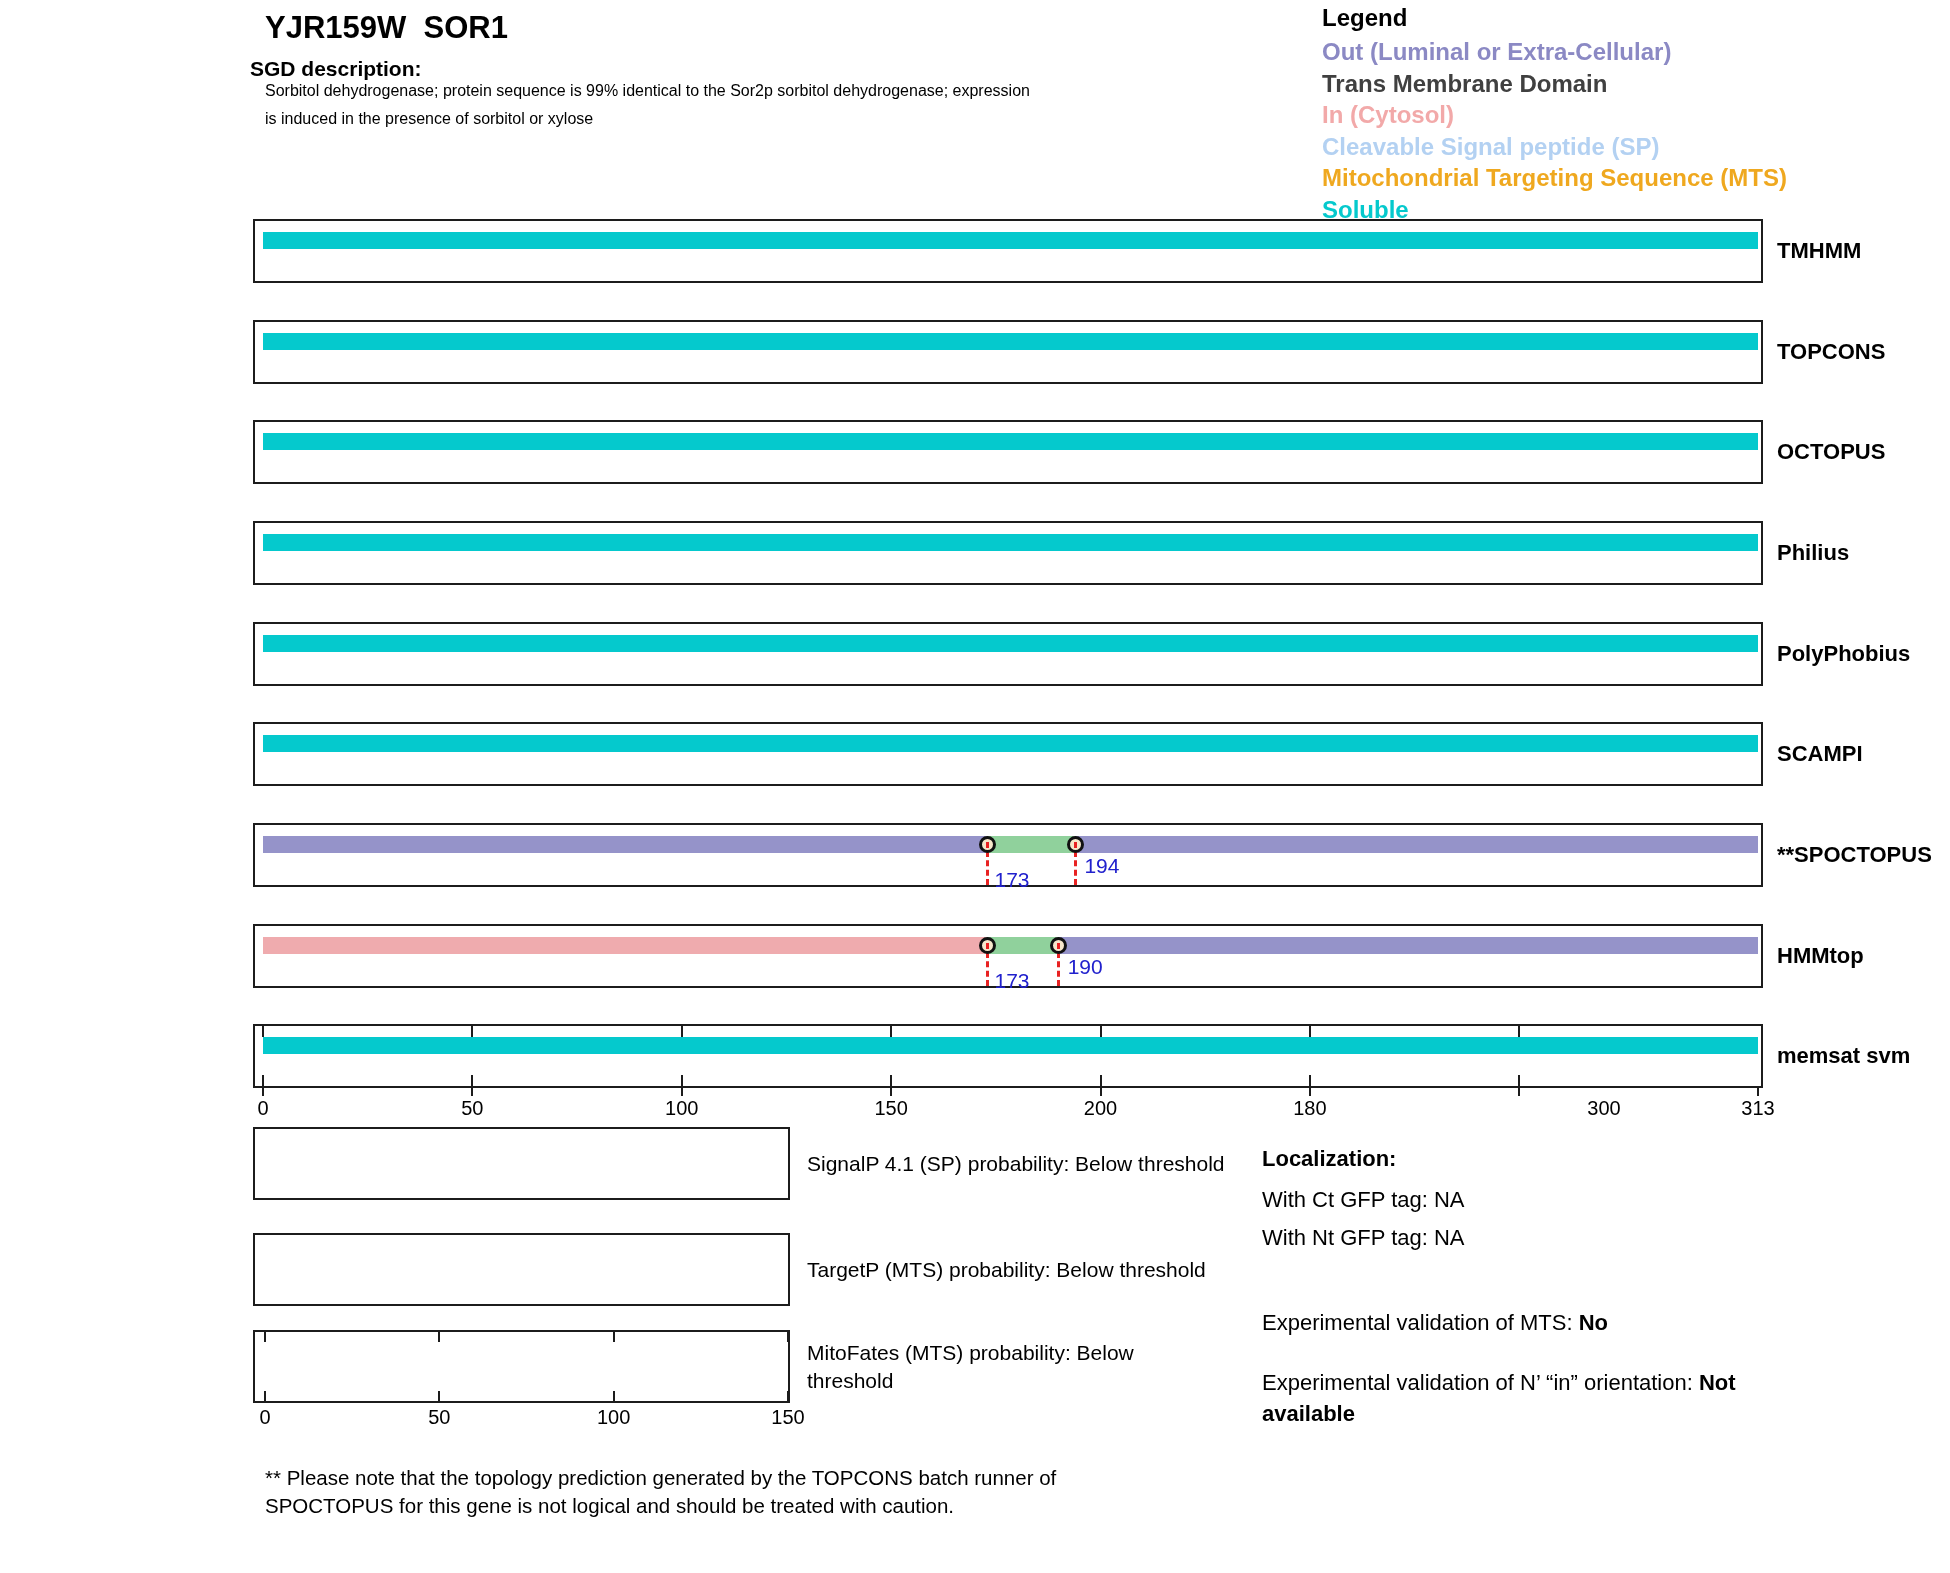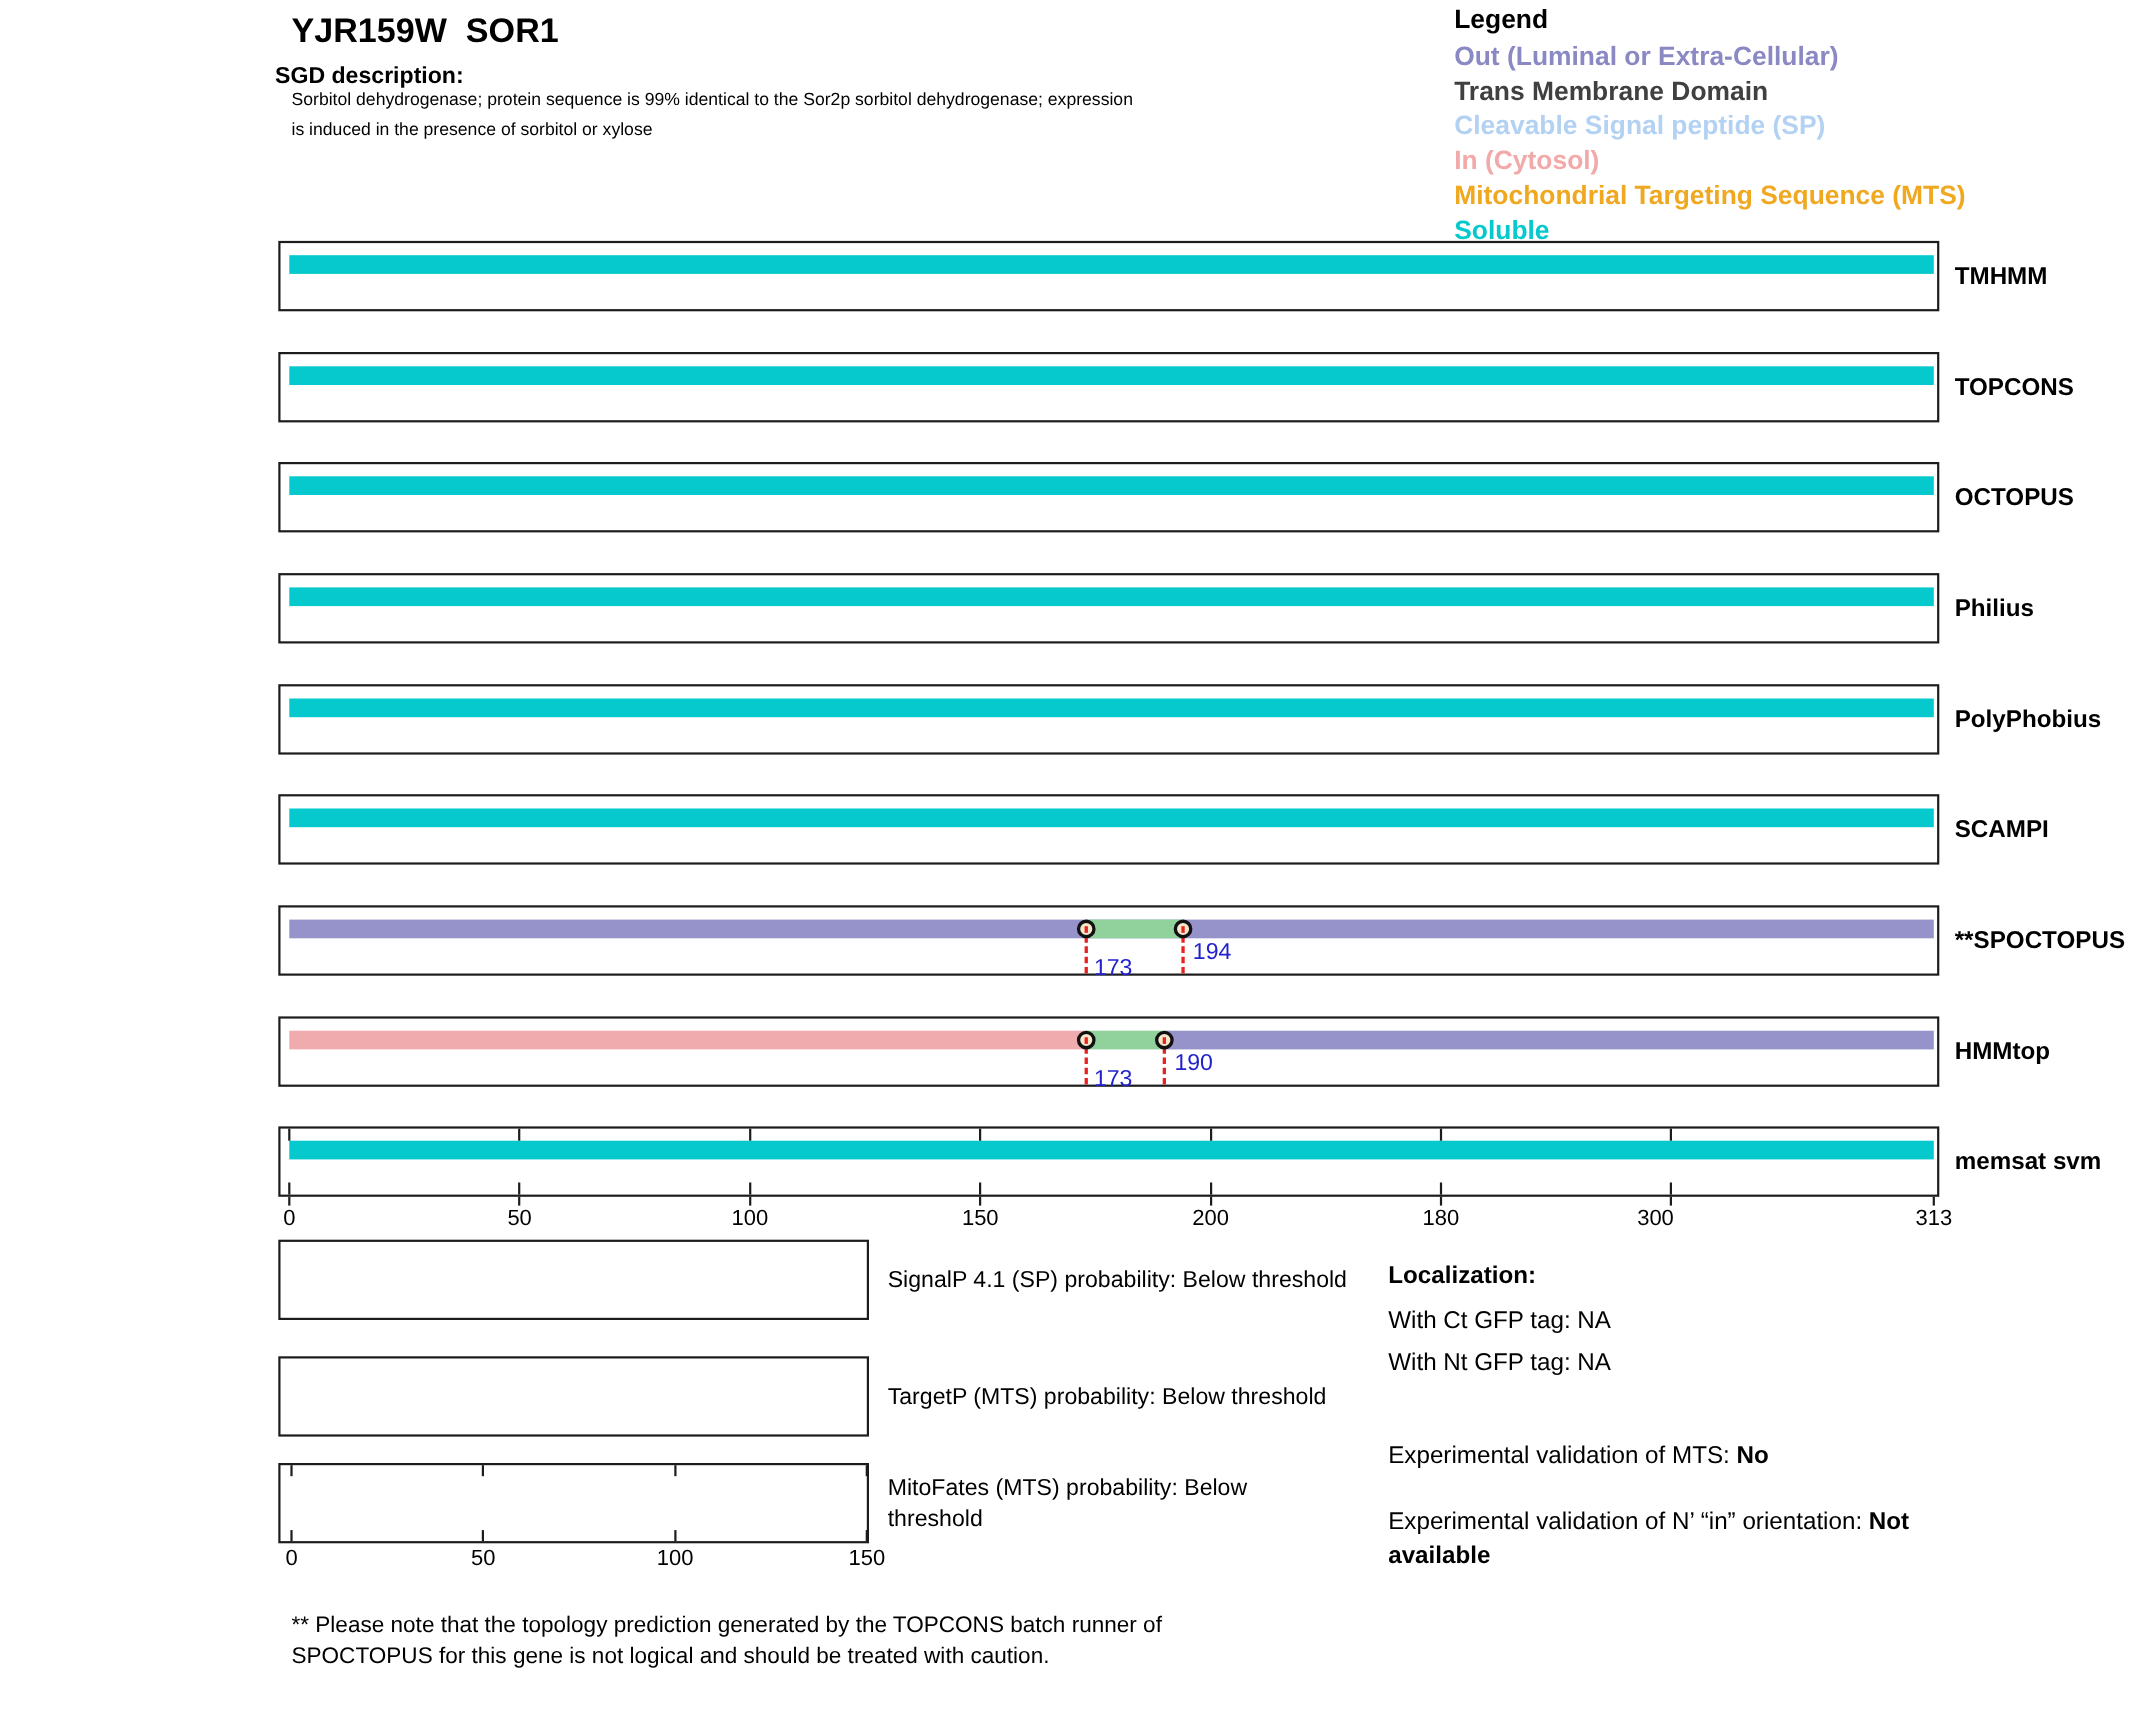--- a/index.html
+++ b/index.html
@@ -33,22 +33,22 @@
 
   <div class="abs title" style="left:265px;top:10px;">YJR159W  SOR1</div>
   <div class="abs sgd-label" style="left:250px;top:57px;">SGD description:</div>
   <div class="abs desc" style="left:265px;top:82px;">Sorbitol dehydrogenase; protein sequence is 99% identical to the Sor2p sorbitol dehydrogenase; expression</div>
   <div class="abs desc" style="left:265px;top:110px;">is induced in the presence of sorbitol or xylose</div>
 
   <div class="abs legend-head" style="left:1322px;top:4px;">Legend</div>
   <div class="abs" style="left:1322px;top:36px;" id="legend-items">
       <div class="legend-item" style="color: rgb(139, 137, 196);">Out (Luminal or Extra-Cellular)</div>
       <div class="legend-item" style="color: #404040;">Trans Membrane Domain</div>
+      <div class="legend-item" style="color: rgb(242, 169, 169);">In (Cytosol)</div>
       <div class="legend-item" style="color: rgb(179, 209, 242);">Cleavable Signal peptide (SP)</div>
-      <div class="legend-item" style="color: rgb(242, 169, 169);">In (Cytosol)</div>
       <div class="legend-item" style="color: rgb(239, 168, 31);">Mitochondrial Targeting Sequence (MTS)</div>
       <div class="legend-item" style="color: rgb(5, 201, 205);">Soluble</div>
     </div>
 
   <div id="tracks">
       <div class="track-box" style="position:absolute;left:253px;top:219px;width:1510px;height:64px;"></div>
       <div class="track-label" style="position:absolute;left:1777px;top:219px;height:64px;">TMHMM</div>
       <div class="seg" style="position:absolute;left:263px;top:232px;width:1495px;height:17px;background:#05c9cd;"></div>
       <div class="track-box" style="position:absolute;left:253px;top:320px;width:1510px;height:64px;"></div>
       <div class="track-label" style="position:absolute;left:1777px;top:320px;height:64px;">TOPCONS</div>
@@ -115,21 +115,21 @@
       <div class="axis-num" style="position:absolute;left:437.3837535014005px;top:1097px;width:70px;">50</div>
       <div class="tick" style="position:absolute;left:680.767507002801px;top:1088px;height:8px;"></div>
       <div class="axis-num" style="position:absolute;left:646.767507002801px;top:1097px;width:70px;">100</div>
       <div class="tick" style="position:absolute;left:890.1512605042017px;top:1088px;height:8px;"></div>
       <div class="axis-num" style="position:absolute;left:856.1512605042017px;top:1097px;width:70px;">150</div>
       <div class="tick" style="position:absolute;left:1099.535014005602px;top:1088px;height:8px;"></div>
       <div class="axis-num" style="position:absolute;left:1065.535014005602px;top:1097px;width:70px;">200</div>
       <div class="tick" style="position:absolute;left:1308.9187675070027px;top:1088px;height:8px;"></div>
       <div class="axis-num" style="position:absolute;left:1274.9187675070027px;top:1097px;width:70px;">180</div>
       <div class="tick" style="position:absolute;left:1518.3025210084033px;top:1088px;height:8px;"></div>
-      <div class="axis-num" style="position:absolute;left:1470px;top:1097px;width:70px;">300</div>
+      <div class="axis-num" style="position:absolute;left:1569px;top:1097px;width:70px;">300</div>
       <div class="tick" style="position:absolute;left:1757px;top:1088px;height:8px;"></div>
       <div class="axis-num" style="position:absolute;left:1723px;top:1097px;width:70px;">313</div>
     </div>
   <div id="bottom-plots">
       <div class="track-box" style="position:absolute;left:253px;top:1127px;width:537px;height:73px;"></div>
       <div class="caption" style="position:absolute;left:807px;top:1149.5px;">SignalP 4.1 (SP) probability: Below threshold</div>
       <div class="track-box" style="position:absolute;left:253px;top:1233px;width:537px;height:73px;"></div>
       <div class="caption" style="position:absolute;left:807px;top:1255.5px;">TargetP (MTS) probability: Below threshold</div>
       <div class="track-box" style="position:absolute;left:253px;top:1330px;width:537px;height:73px;"></div>
       <div class="tick" style="position:absolute;left:264px;top:1332px;height:10px;"></div>

